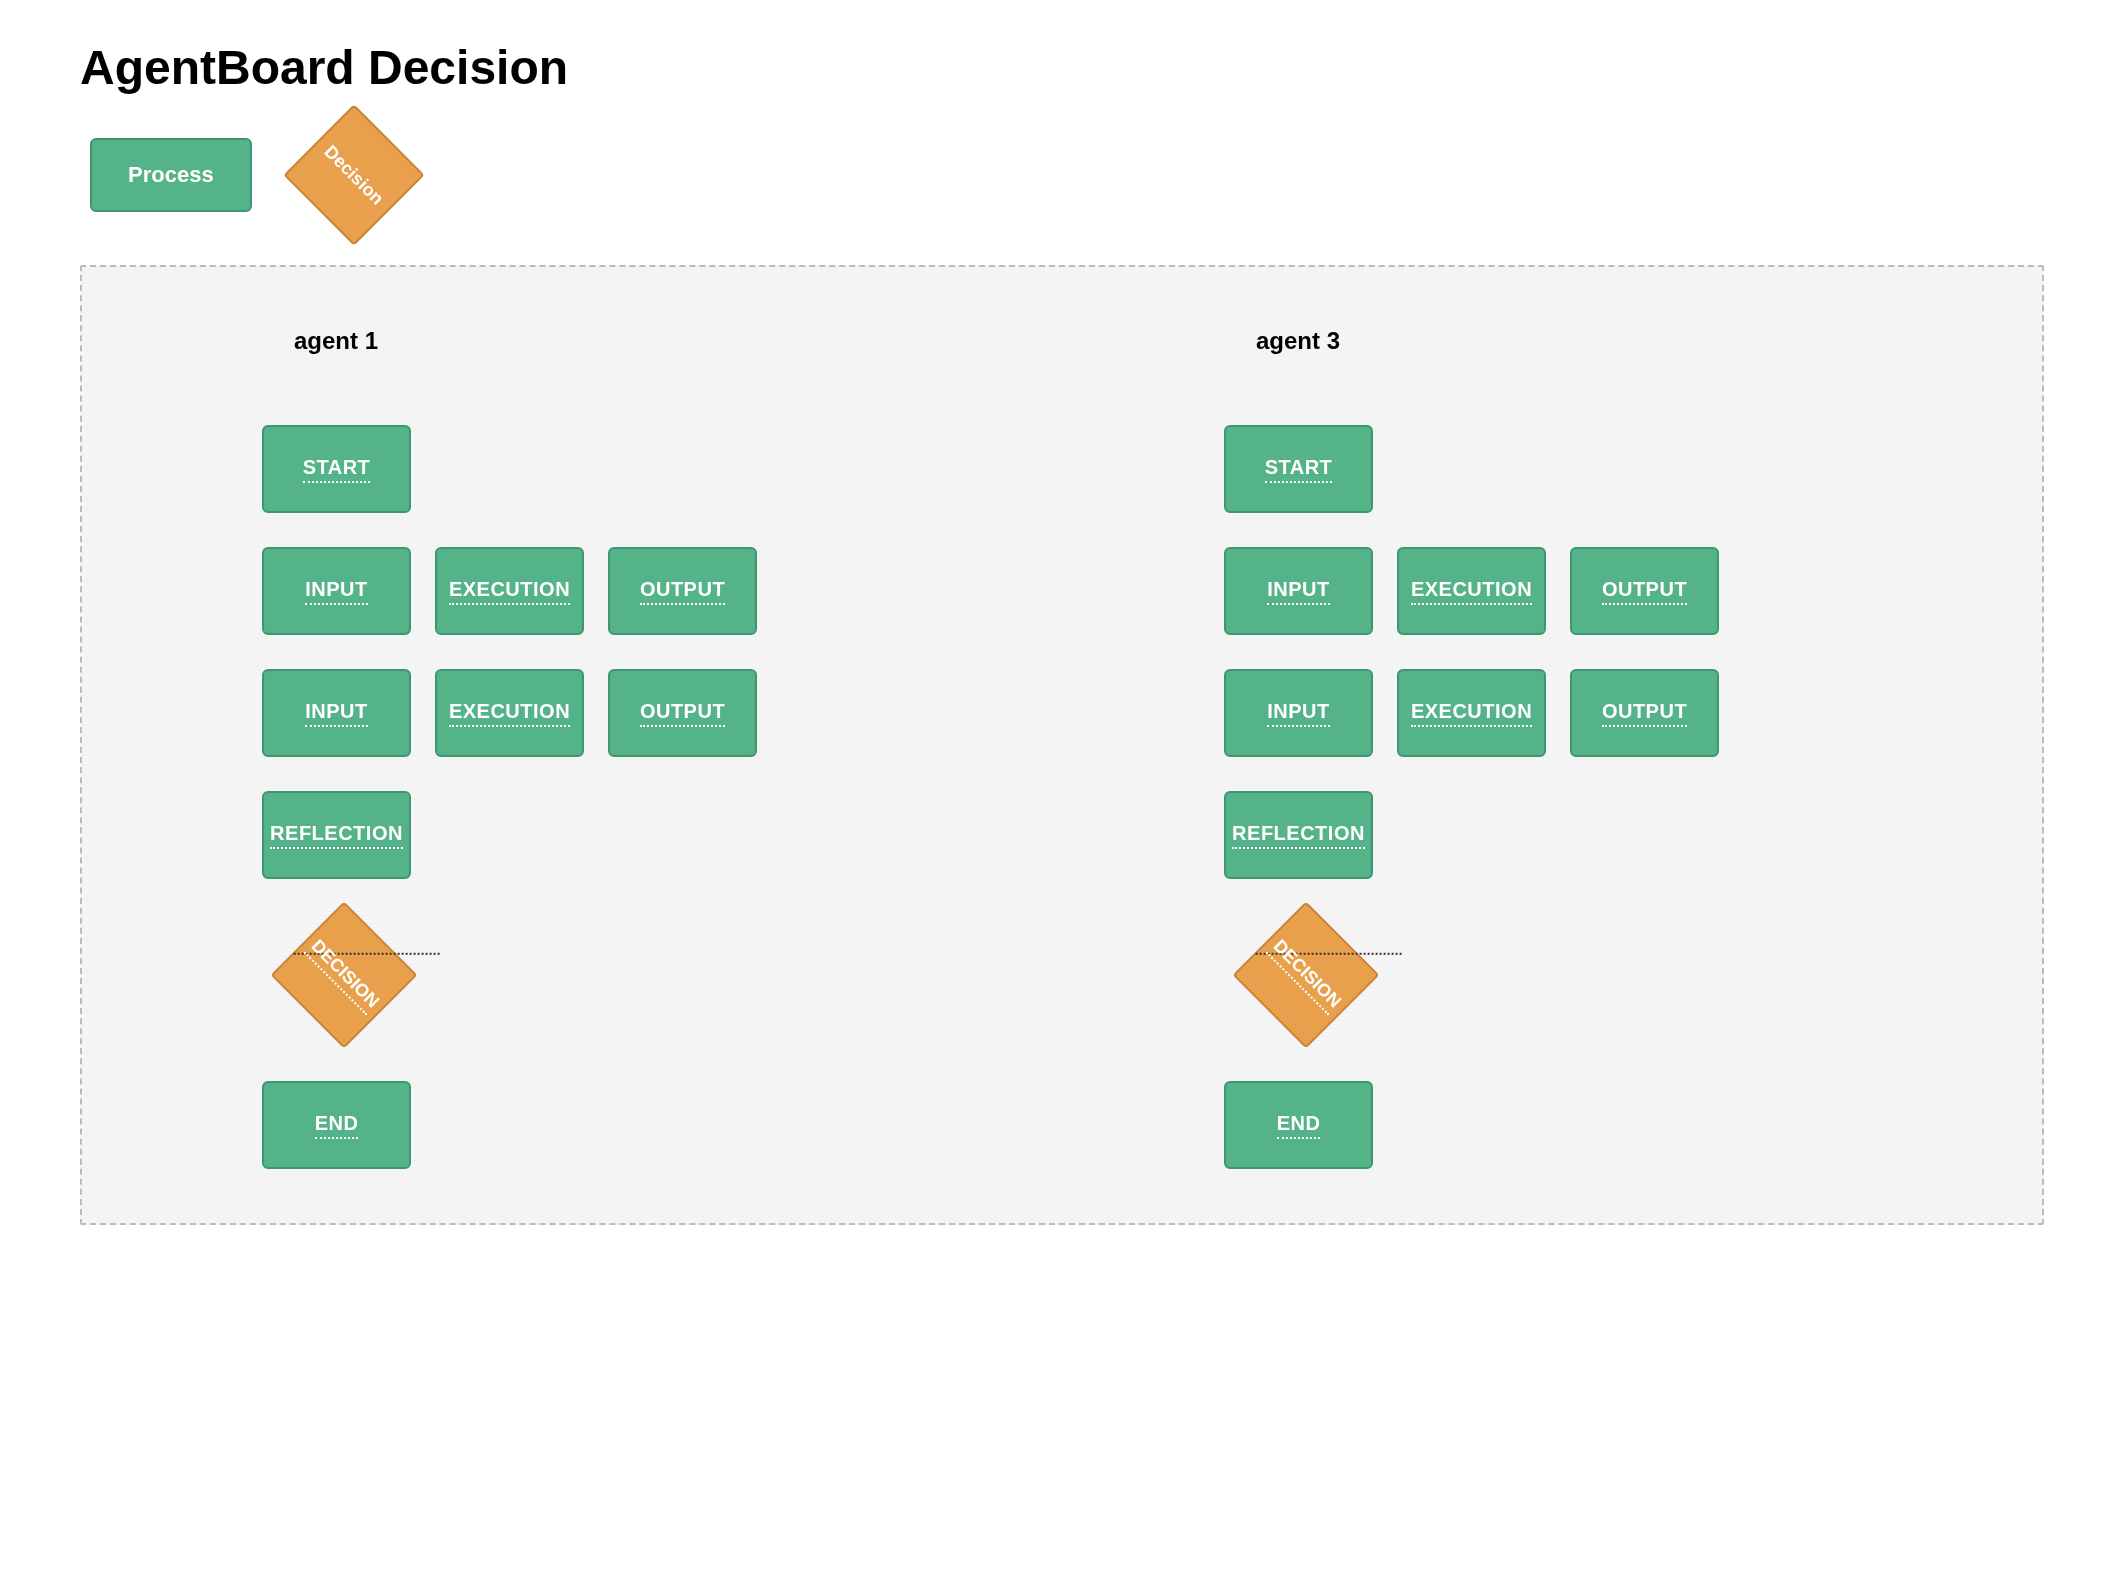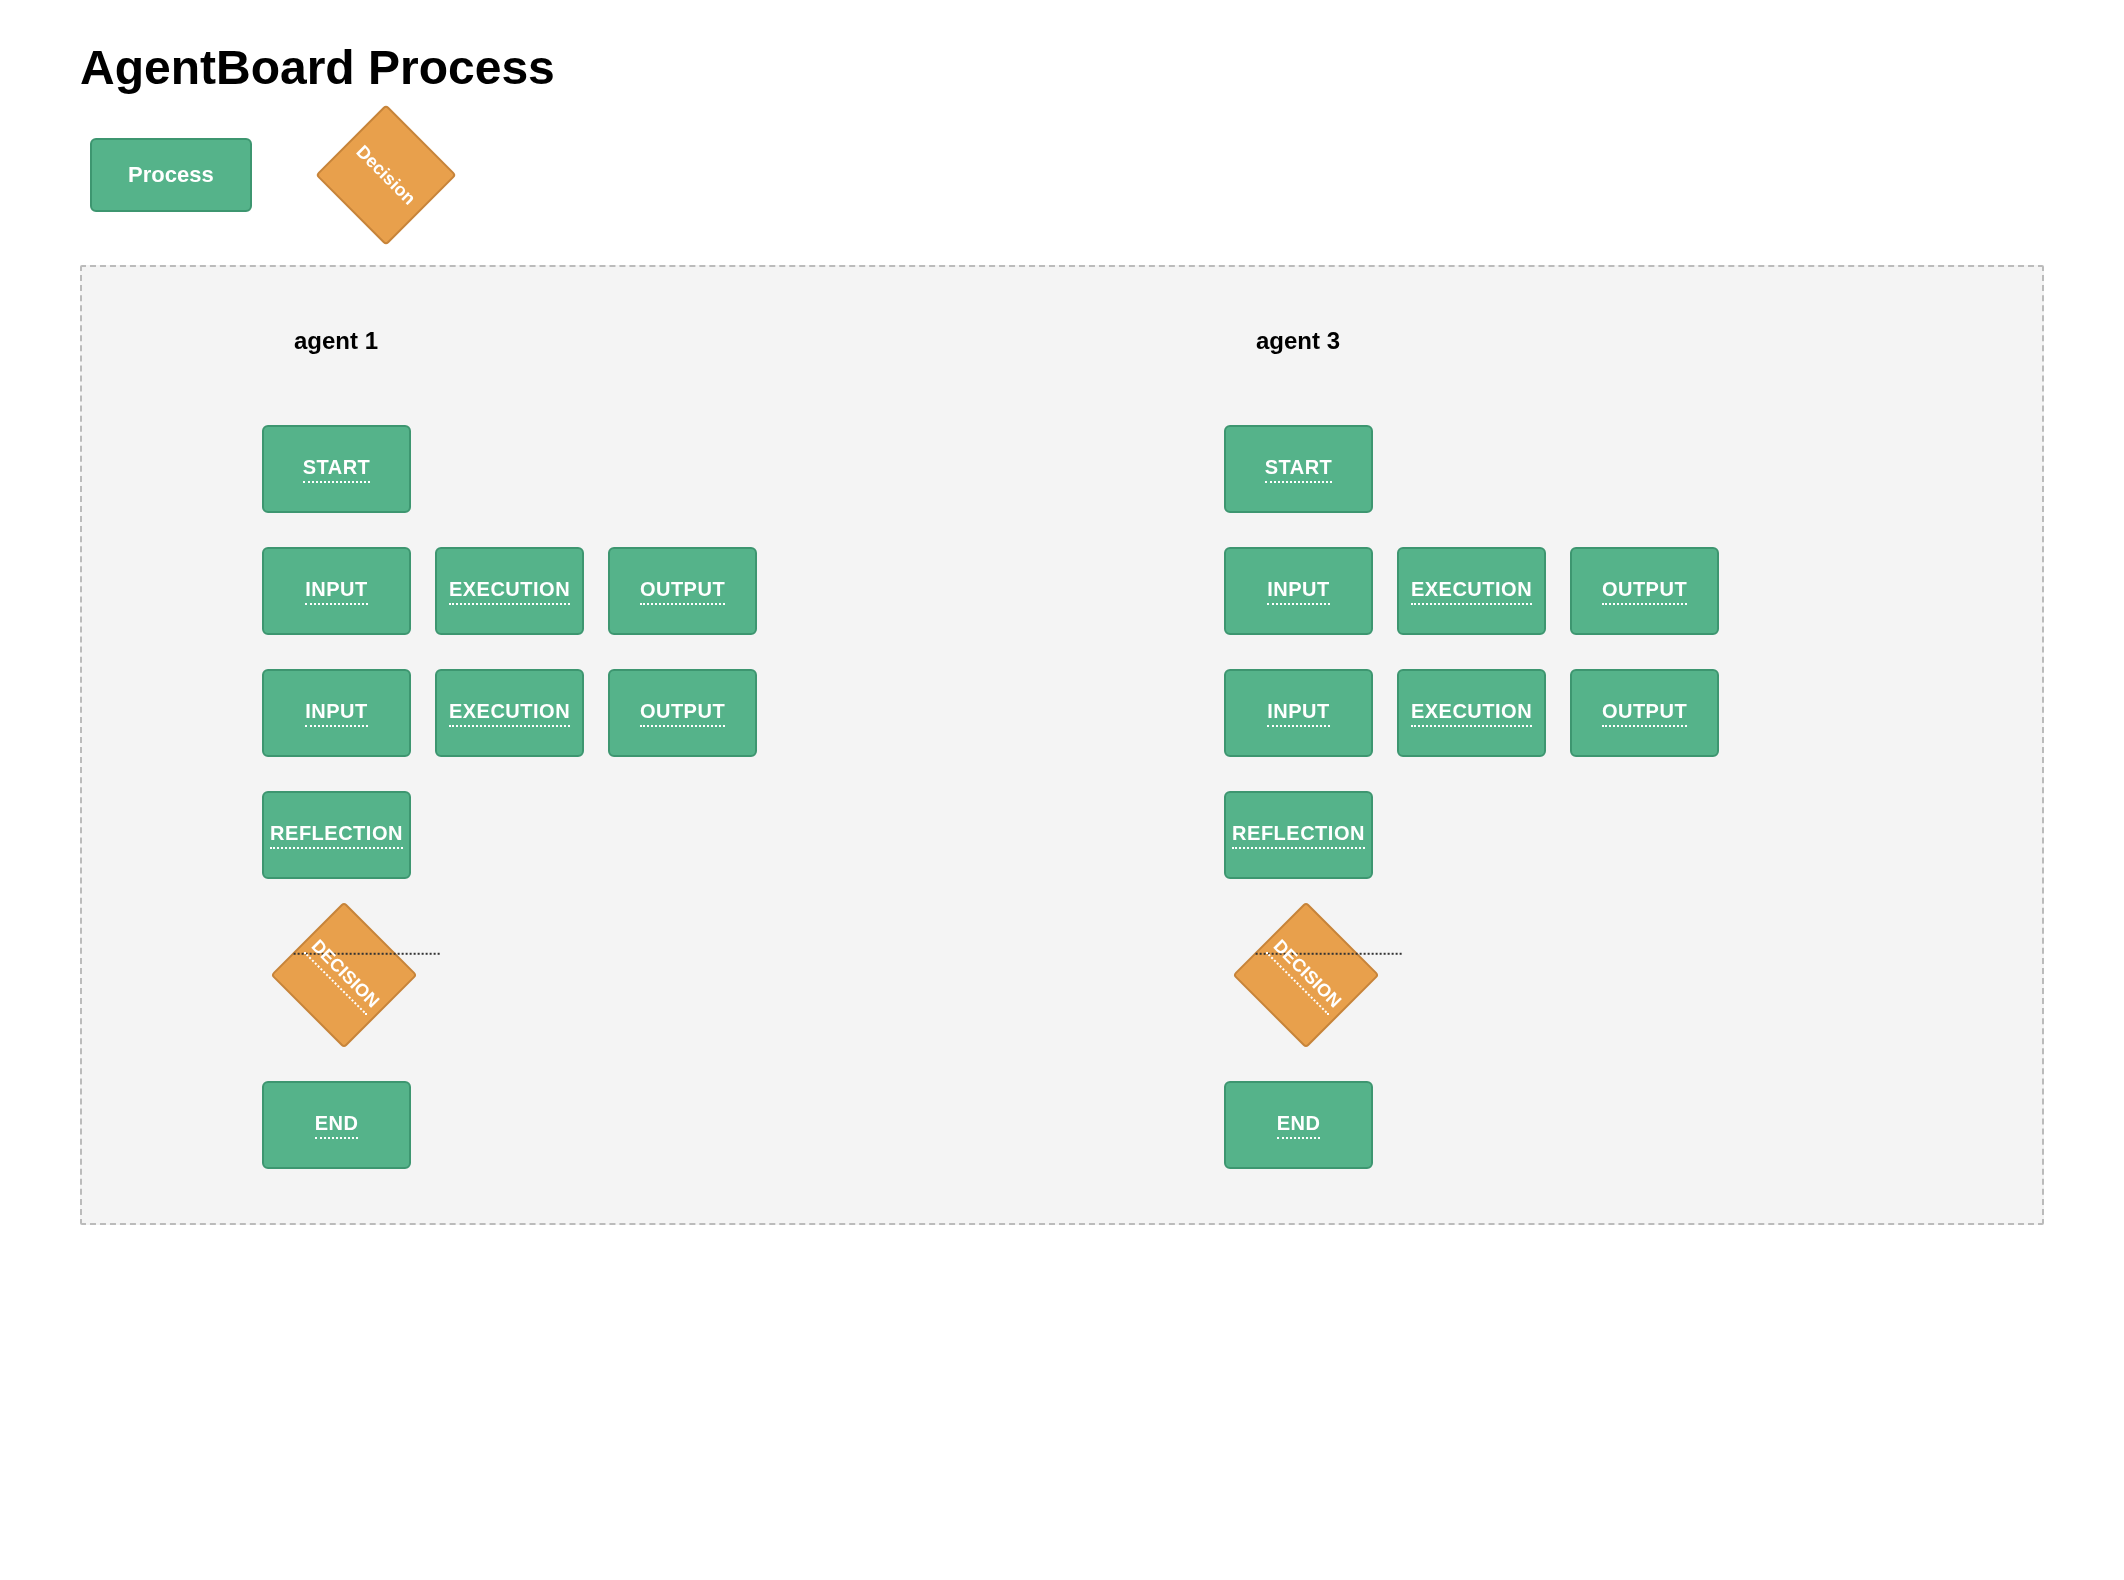--- a/index.html
+++ b/index.html
@@ -10,21 +10,21 @@
     }
     .page-title {
       font-size: 48px;
       font-weight: 800;
       color: #000;
       margin-bottom: 30px;
     }
     .legend {
       display: flex;
       align-items: center;
-      gap: 84px;
+      gap: 52px;
       margin-bottom: 40px;
       padding-left: 10px;
     }
     .process-box {
       background: #55b38a;
       border: 2px solid #3d9670;
       border-radius: 6px;
       color: #fff;
       font-weight: 700;
       font-size: 22px;
@@ -144,21 +144,21 @@
       white-space: nowrap;
       z-index: 10;
       top: -28px;
       left: -74px;
     }
     .row.with-tooltip { position: relative; }
   </style>
 </head>
 <body>
 
-<h1 class="page-title">AgentBoard Process</h1>
+<h1 class="page-title">AgentBoard Decision</h1>
 
 <div class="legend">
   <div class="process-box">
     <span>Process</span>
   </div>
   <div class="decision-box">
     <span>Decision</span>
   </div>
 </div>
 

